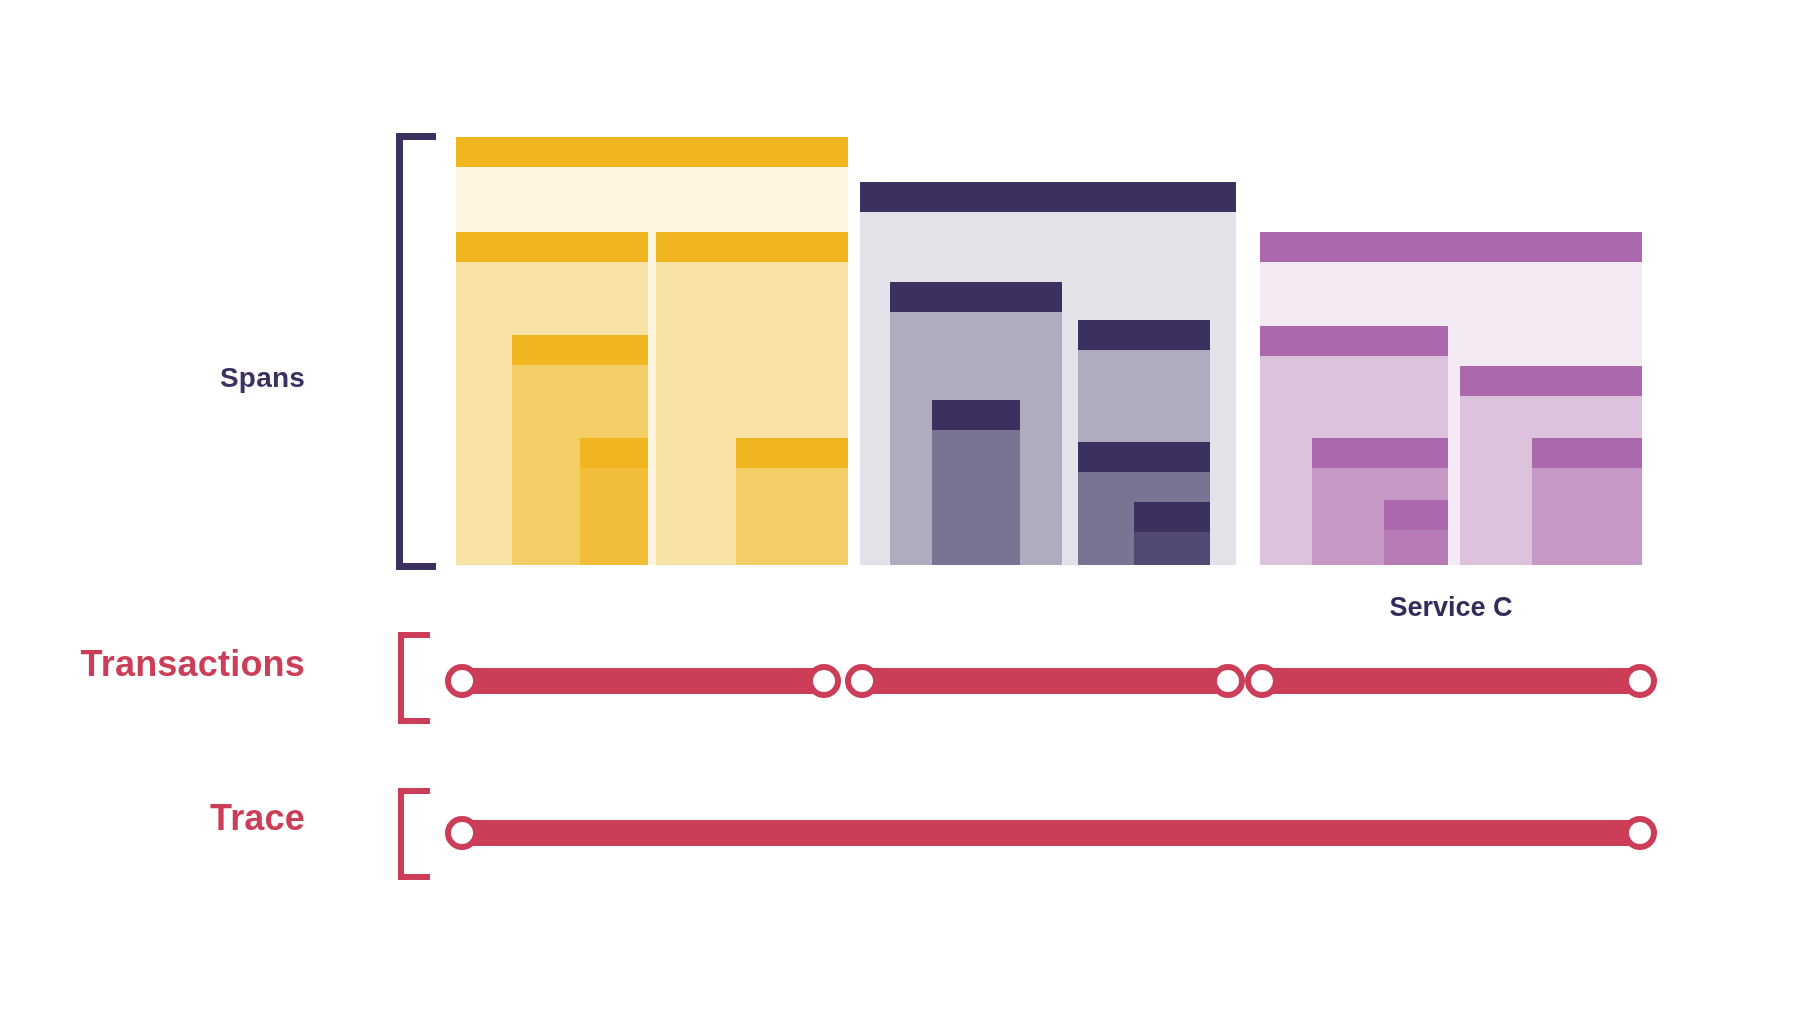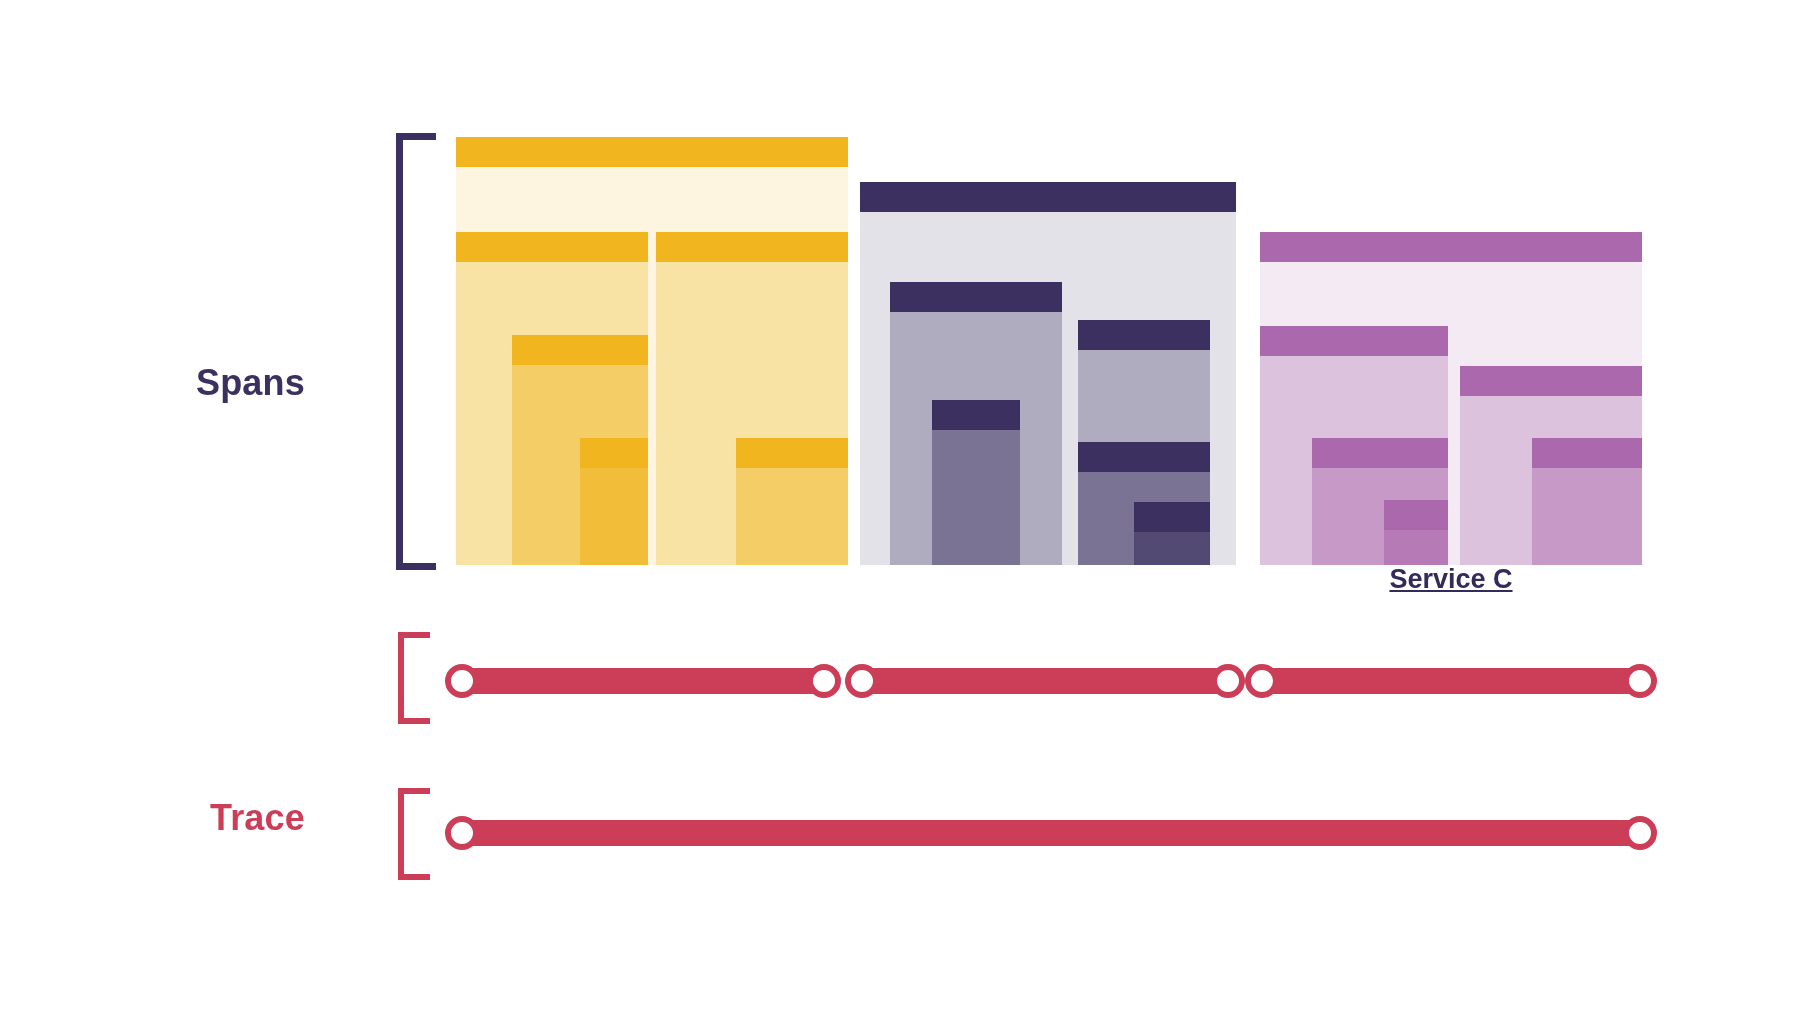--- a/index.html
+++ b/index.html
@@ -8,21 +8,21 @@
     font-family:"Liberation Sans","DejaVu Sans",sans-serif;
     overflow:hidden;position:relative;
   }
   #stage{position:absolute;left:0;top:0;width:1800px;height:1031px;}
 
   
   .row-label{
     position:absolute;font-weight:bold;white-space:nowrap;
     letter-spacing:.2px;
   }
-  .label-spans{font-size:36px;color:#3B3060;right:1495px;top:362px;}
+  .label-spans{font-size:28px;color:#3B3060;right:1495px;top:362px;}
   .label-transactions{font-size:36px;color:#CC3D57;right:1495px;top:643px;}
   .label-trace{font-size:36px;color:#CC3D57;right:1495px;top:797px;}
 
   
   .bracket{position:absolute;box-sizing:border-box;}
   .bracket-spans{
     left:396px;top:133px;width:40px;height:437px;
     border-left:7px solid #3B3060;
     border-top:7px solid #3B3060;
     border-bottom:7px solid #3B3060;
@@ -58,20 +58,21 @@
     position:absolute;width:34px;height:34px;border-radius:50%;
     border:6px solid #CC3D57;background:#ffffff;box-sizing:border-box;
   }
 </style>
 </head>
 <body>
 
 <div id="stage">
 
   <div class="row-label label-spans">Spans</div>
+  <div class="row-label label-transactions">Transactions</div>
   <div class="row-label label-trace">Trace</div>
 
   <div class="bracket bracket-spans"></div>
   <div class="bracket bracket-tx"></div>
   <div class="bracket bracket-trace"></div>
 
   <div id="spans-area">
       <div class="span" style="left: 456px; top: 137px; width: 392px; height: 428px;">
         <div class="span-head" style="background: rgb(240, 181, 31);"></div>
         <div class="span-body" style="background: rgba(240, 181, 31, 0.14);"></div>
@@ -139,21 +140,21 @@
       <div class="span" style="left: 1532px; top: 438px; width: 110px; height: 127px;">
         <div class="span-head" style="background: rgb(172, 104, 172);"></div>
         <div class="span-body" style="background: rgba(172, 104, 172, 0.46);"></div>
       </div>
       <div class="span" style="left: 1384px; top: 500px; width: 64px; height: 65px;">
         <div class="span-head" style="background: rgb(172, 104, 172);"></div>
         <div class="span-body" style="background: rgba(172, 104, 172, 0.62);"></div>
       </div>
     </div>
 
-  <div class="svc-label" style="left:1260px;top:564px;width:382px;text-decoration:underline;">Service C</div>
+  <div class="svc-label" style="left:1260px;top:592px;width:382px;">Service C</div>
 
   <div id="timeline-area">
       <div class="tl-bar" style="left: 462px; top: 668px; width: 362px; background: rgb(204, 61, 87);"></div>
       <div class="tl-dot" style="left: 445px; top: 664px; border-color: rgb(204, 61, 87);"></div>
       <div class="tl-dot" style="left: 807px; top: 664px; border-color: rgb(204, 61, 87);"></div>
       <div class="tl-bar" style="left: 862px; top: 668px; width: 366px; background: rgb(204, 61, 87);"></div>
       <div class="tl-dot" style="left: 845px; top: 664px; border-color: rgb(204, 61, 87);"></div>
       <div class="tl-dot" style="left: 1211px; top: 664px; border-color: rgb(204, 61, 87);"></div>
       <div class="tl-bar" style="left: 1262px; top: 668px; width: 378px; background: rgb(204, 61, 87);"></div>
       <div class="tl-dot" style="left: 1245px; top: 664px; border-color: rgb(204, 61, 87);"></div>

